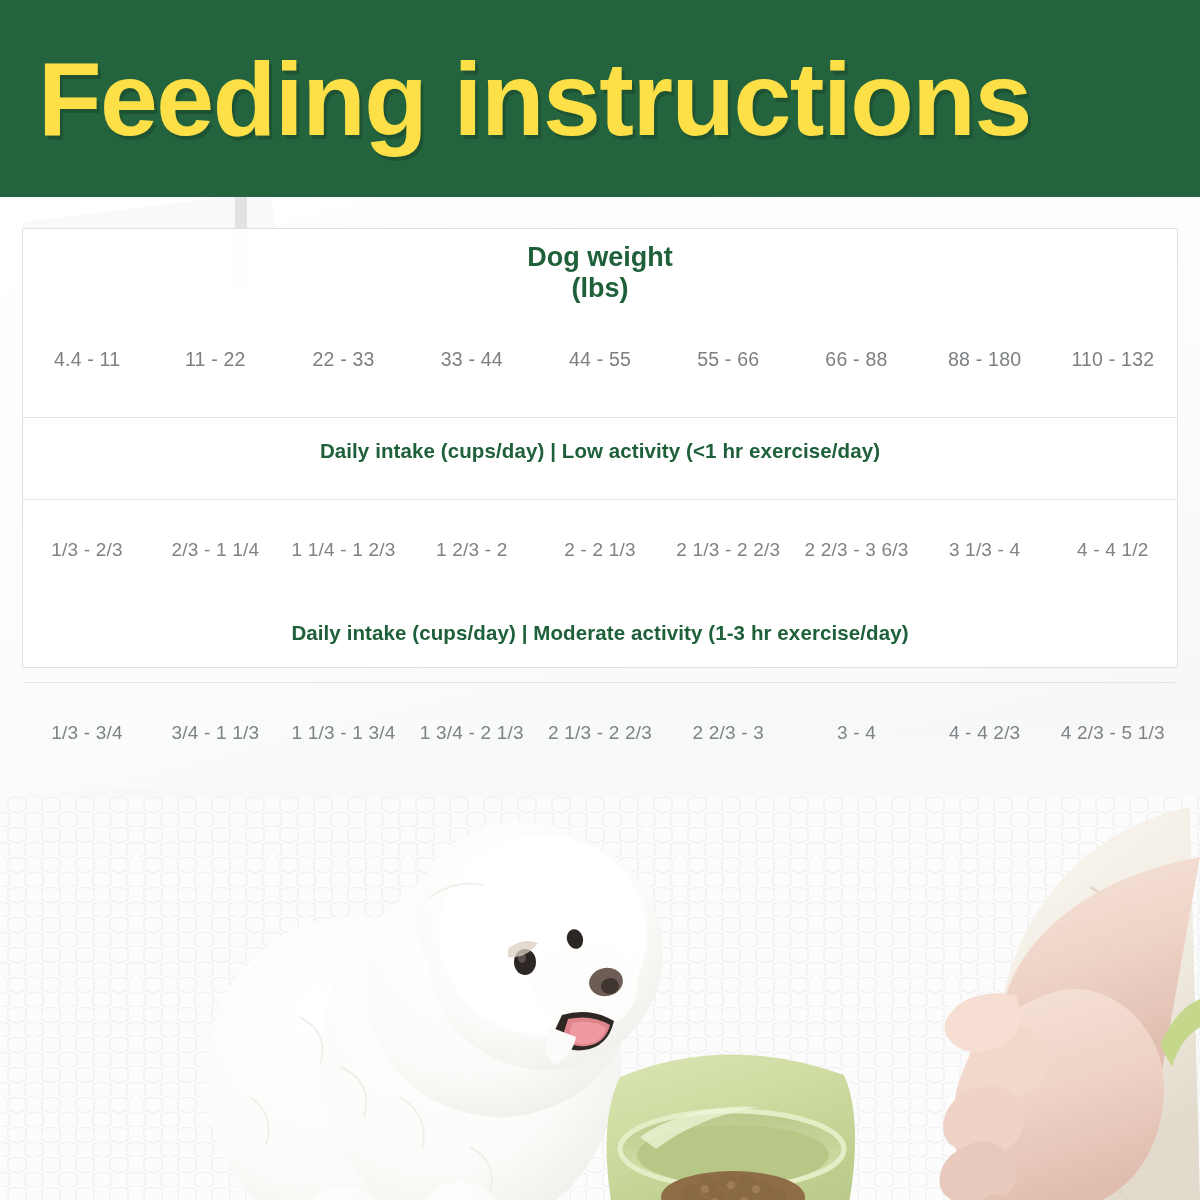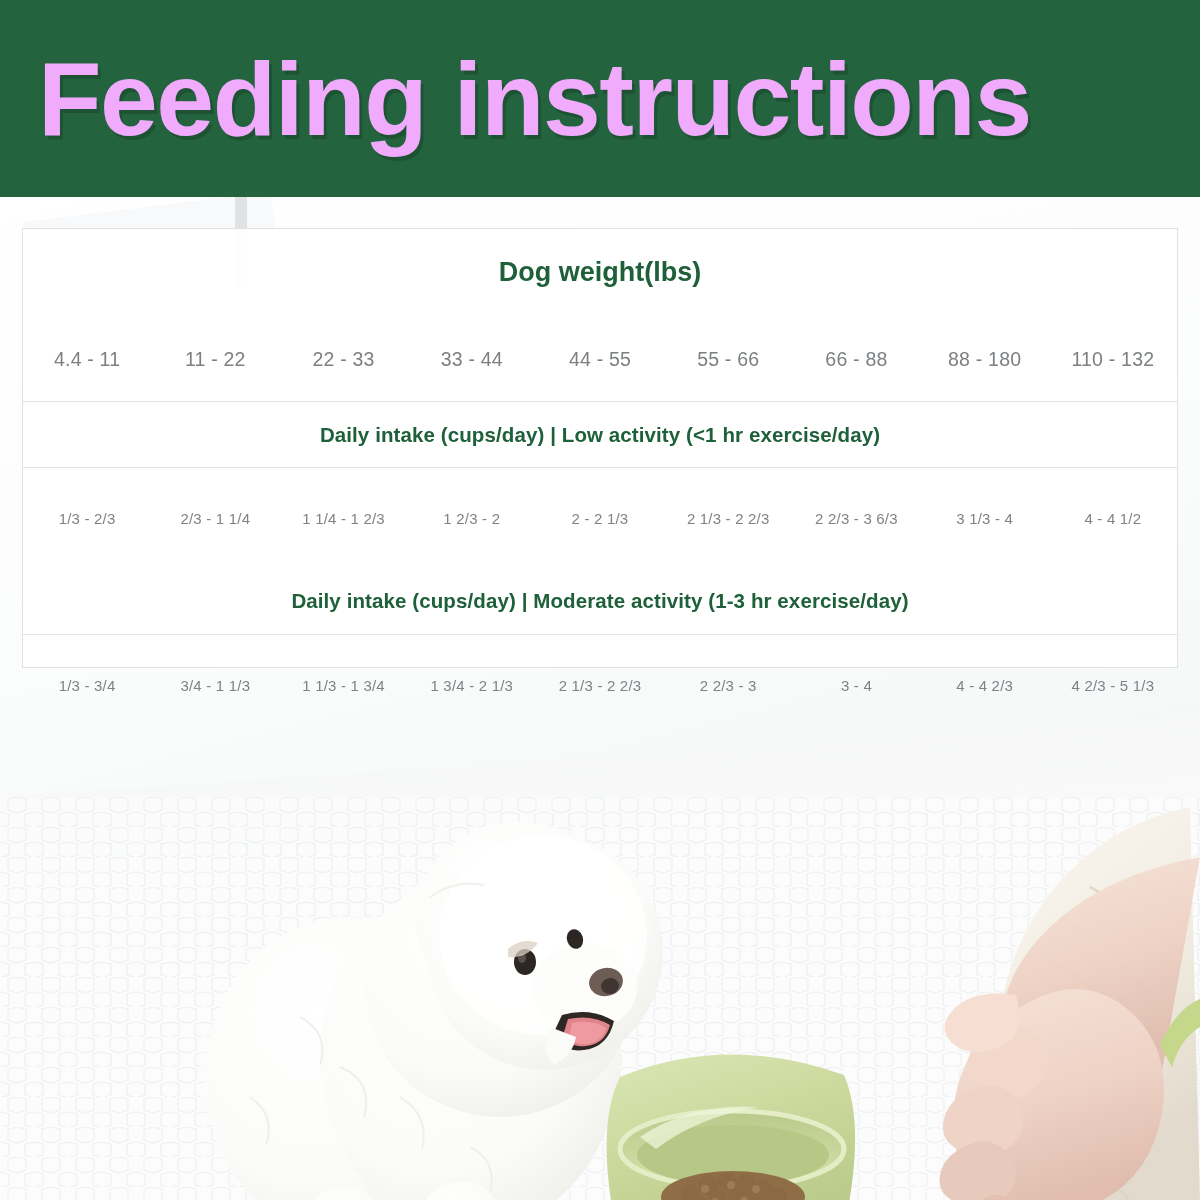--- a/index.html
+++ b/index.html
@@ -13,21 +13,21 @@
 
   
   .banner {
     position:absolute; left:0; top:0; width:1200px; height:197px;
     background:#23643e;
     display:flex; align-items:center;
   }
   .banner-title {
     font-size:104px;
     font-weight:bold;
-    color:#f0abfc;
+    color:#fde047;
     letter-spacing:-1.5px;
     padding-left:38px;
     line-height:1.0;
     white-space:nowrap;
     text-shadow:3px 4px 0 rgba(0,0,0,0.17);
   }
 
   
   .photo {
     position:absolute; left:0; top:197px; width:1200px; height:1003px;
@@ -38,36 +38,36 @@
   .photo-svg { position:absolute; left:0; top:0; width:1200px; height:1003px; }
 
   
   .table-wrap {
     position:absolute; left:22px; top:228px; width:1156px; height:440px;
     background:rgba(255,255,255,0.935);
     border:1px solid #e0e2e2;
     backdrop-filter:blur(2px);
   }
   .row { display:flex; width:100%; }
-  .row.bordered-top { border-top:1px solid #e3e5e5; }
+  .row.bordered-top { border-top:1px solid #e3e5e5;margin-top:16px; }
 
   .hdr-title-row {
     height:88px;
-    display:flex; flex-direction:row;
+    display:flex; flex-direction:column;
     align-items:center; justify-content:center;
     text-align:center;
   }
   .hdr-title {
     font-size:27px; font-weight:bold; color:#1e6039; line-height:1.16;
   }
 
   .weights-row { height:84px; align-items:center; }
   .cell {
     flex:1 1 0; text-align:center;
-    font-size:15px; color:#7f8386;
+    font-size:19px; color:#7f8386;
     letter-spacing:0.2px;
     white-space:nowrap;
   }
   .weights-row .cell { font-size:19.5px; color:#7c8083; }
 
   .section-row {
     height:66px;
     align-items:center; justify-content:center;
   }
   .section-label {

